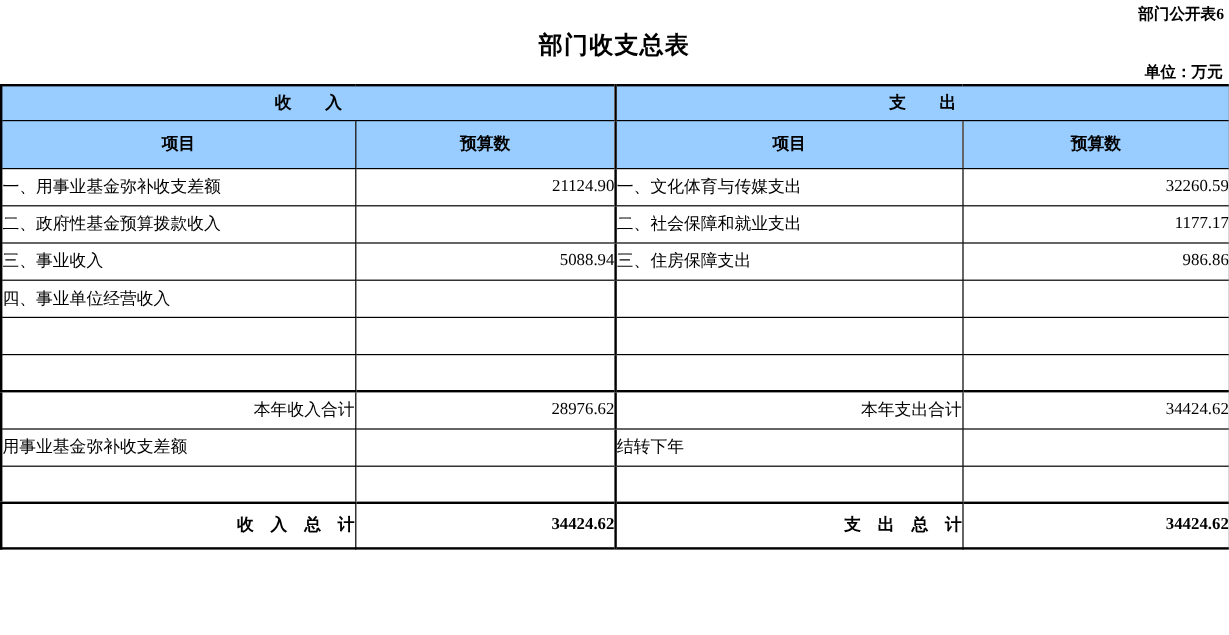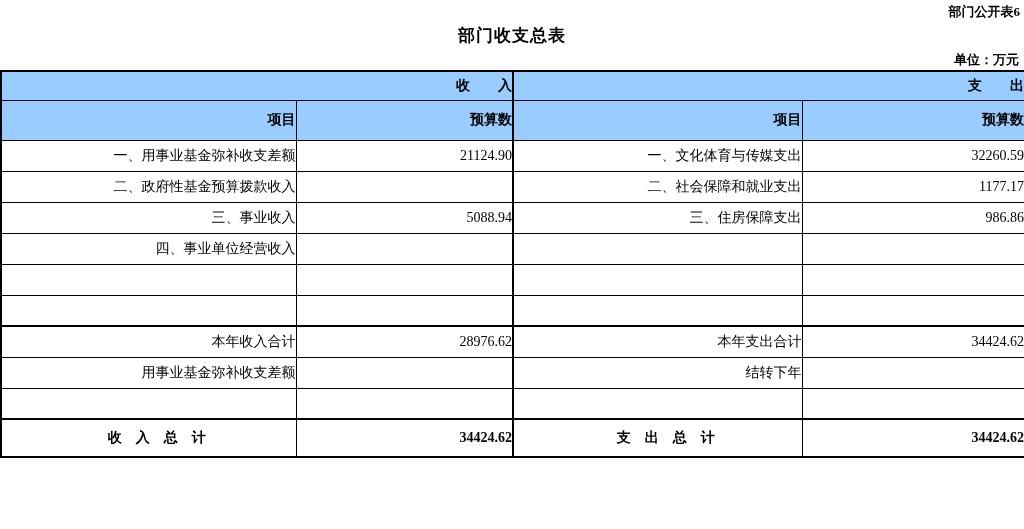--- a/index.html
+++ b/index.html
@@ -16,61 +16,60 @@
 
   
   .top-area { position: relative; height: 70px; }
   .doc-label {
     position: absolute; top: 3px; right: 4px;
     font-size: 13px; font-weight: bold;
   }
   .page-title {
     position: absolute; top: 24px; left: 0; right: 0;
     margin: 0; text-align: center;
-    font-size: 17px; font-weight: bold; letter-spacing: 1px;
+    font-size: 20px; font-weight: bold; letter-spacing: 1px;
   }
   .unit-label {
     position: absolute; top: 51px; right: 5px;
     font-size: 13px; font-weight: bold; font-family: Liberation Serif, serif;
   }
 
   
   table.budget {
     width: 1024px;
     border-collapse: collapse;
     table-layout: fixed;
     border: 2px solid var(--border, #000);
   }
   table.budget th, table.budget td {
     border: 1px solid var(--border, #000);
     padding: 0;
     overflow: hidden;
     white-space: nowrap;
     font-size: 14px;
-    text-align: right;
   }
   tr.section-row { height: 29px; }
   tr.cols-row { height: 40px; }
   .hdr {
     background: var(--header-bg, #99CCFF);
     font-weight: bold;
     text-align: center;
   }
   .section-cell { font-size: 15px; }
   tbody tr { height: 31px; }
   tbody tr.row-last { height: 38px; }
   .c-item { text-align: left; padding-left: 6px; }
   .c-num  { text-align: right; padding-right: 8px; }
   .t-subtotal { border-top: 2px solid var(--border, #000) !important; }
   td.c-item.t-subtotal { text-align: right; padding-left: 10px; }
   .t-total {
     border-top: 2px solid var(--border, #000) !important;
     font-weight: bold;
   }
-  td.c-item.t-total { text-align: center; padding-left: 16px; }
+  td.c-item.t-total { text-align: right; padding-left: 16px; }
   .mid { border-left: 2px solid var(--border, #000) !important; }
 </style>
 </head>
 <body>
 
 <div class="sheet">
   <div class="top-area">
     <div class="doc-label">部门公开表6</div>
     <h1 class="page-title">部门收支总表</h1>
     <div class="unit-label">单位：万元</div>

